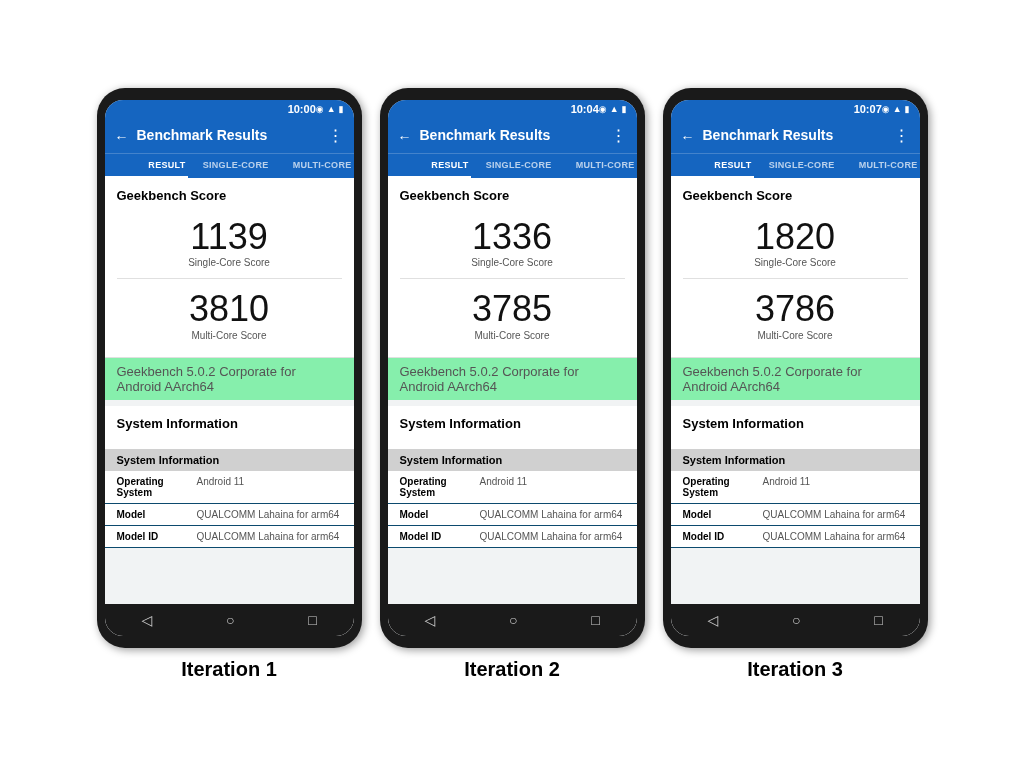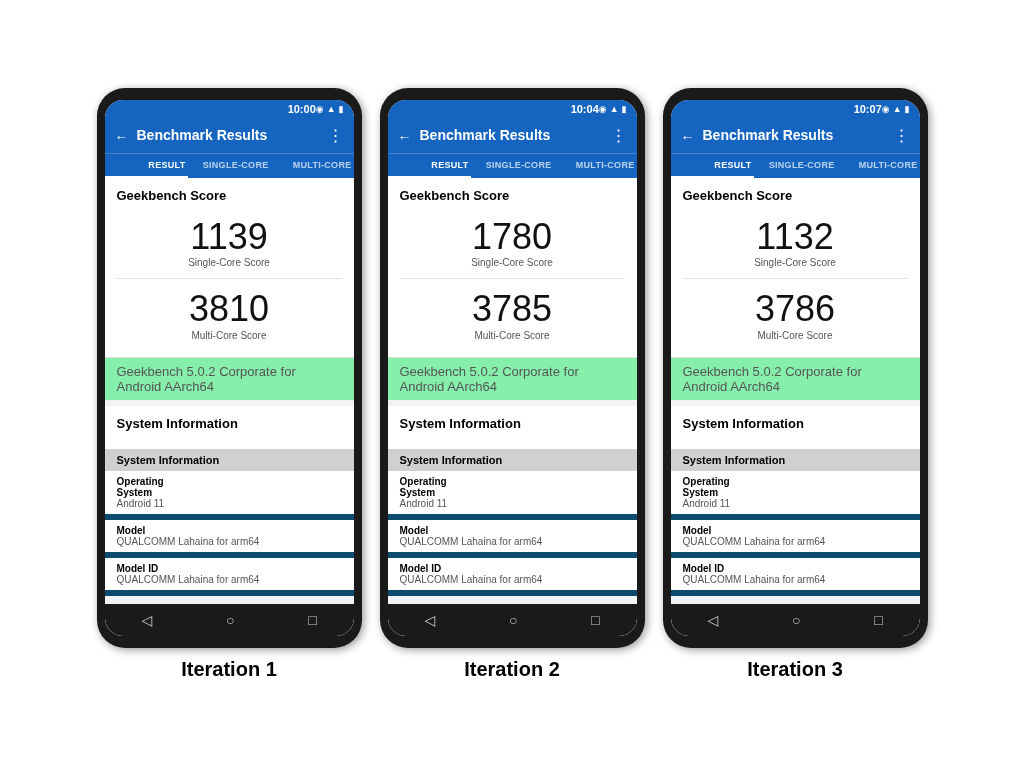--- a/index.html
+++ b/index.html
@@ -153,22 +153,21 @@
     .sys-info-header {
       background: #d0d0d0;
       padding: 5px 12px;
       font-size: 11px;
       font-weight: bold;
       color: #000;
     }
     .sys-info-row {
       display: flex;
       padding: 5px 12px;
-      border-bottom: 6px solid #0c4a6e;
-      flex-direction: column;
+      border-bottom: 1px solid #0c4a6e;
     }
     .sys-info-key {
       font-size: 10px;
       font-weight: bold;
       color: #000;
       width: 80px;
       flex-shrink: 0;
     }
     .sys-info-val {
       font-size: 10px;
@@ -274,21 +273,21 @@
           </div>
           <div class="tab-bar">
             <div class="tab active">RESULT</div>
             <div class="tab">SINGLE-CORE</div>
             <div class="tab">MULTI-CORE</div>
           </div>
           <div class="screen-content">
             <div class="section">
     <div class="section-title">Geekbench Score</div>
     <div class="score-block">
-      <div class="score-number">1780</div>
+      <div class="score-number">1336</div>
       <div class="score-label">Single-Core Score</div>
     </div>
     <div class="divider"></div>
     <div class="score-block">
       <div class="score-number">3785</div>
       <div class="score-label">Multi-Core Score</div>
     </div>
   </div>
             <div class="footer-text">Geekbench 5.0.2 Corporate for Android AArch64</div>
             <div class="gap-block"></div>
@@ -338,21 +337,21 @@
           </div>
           <div class="tab-bar">
             <div class="tab active">RESULT</div>
             <div class="tab">SINGLE-CORE</div>
             <div class="tab">MULTI-CORE</div>
           </div>
           <div class="screen-content">
             <div class="section">
     <div class="section-title">Geekbench Score</div>
     <div class="score-block">
-      <div class="score-number">1132</div>
+      <div class="score-number">1820</div>
       <div class="score-label">Single-Core Score</div>
     </div>
     <div class="divider"></div>
     <div class="score-block">
       <div class="score-number">3786</div>
       <div class="score-label">Multi-Core Score</div>
     </div>
   </div>
             <div class="footer-text">Geekbench 5.0.2 Corporate for Android AArch64</div>
             <div class="gap-block"></div>

